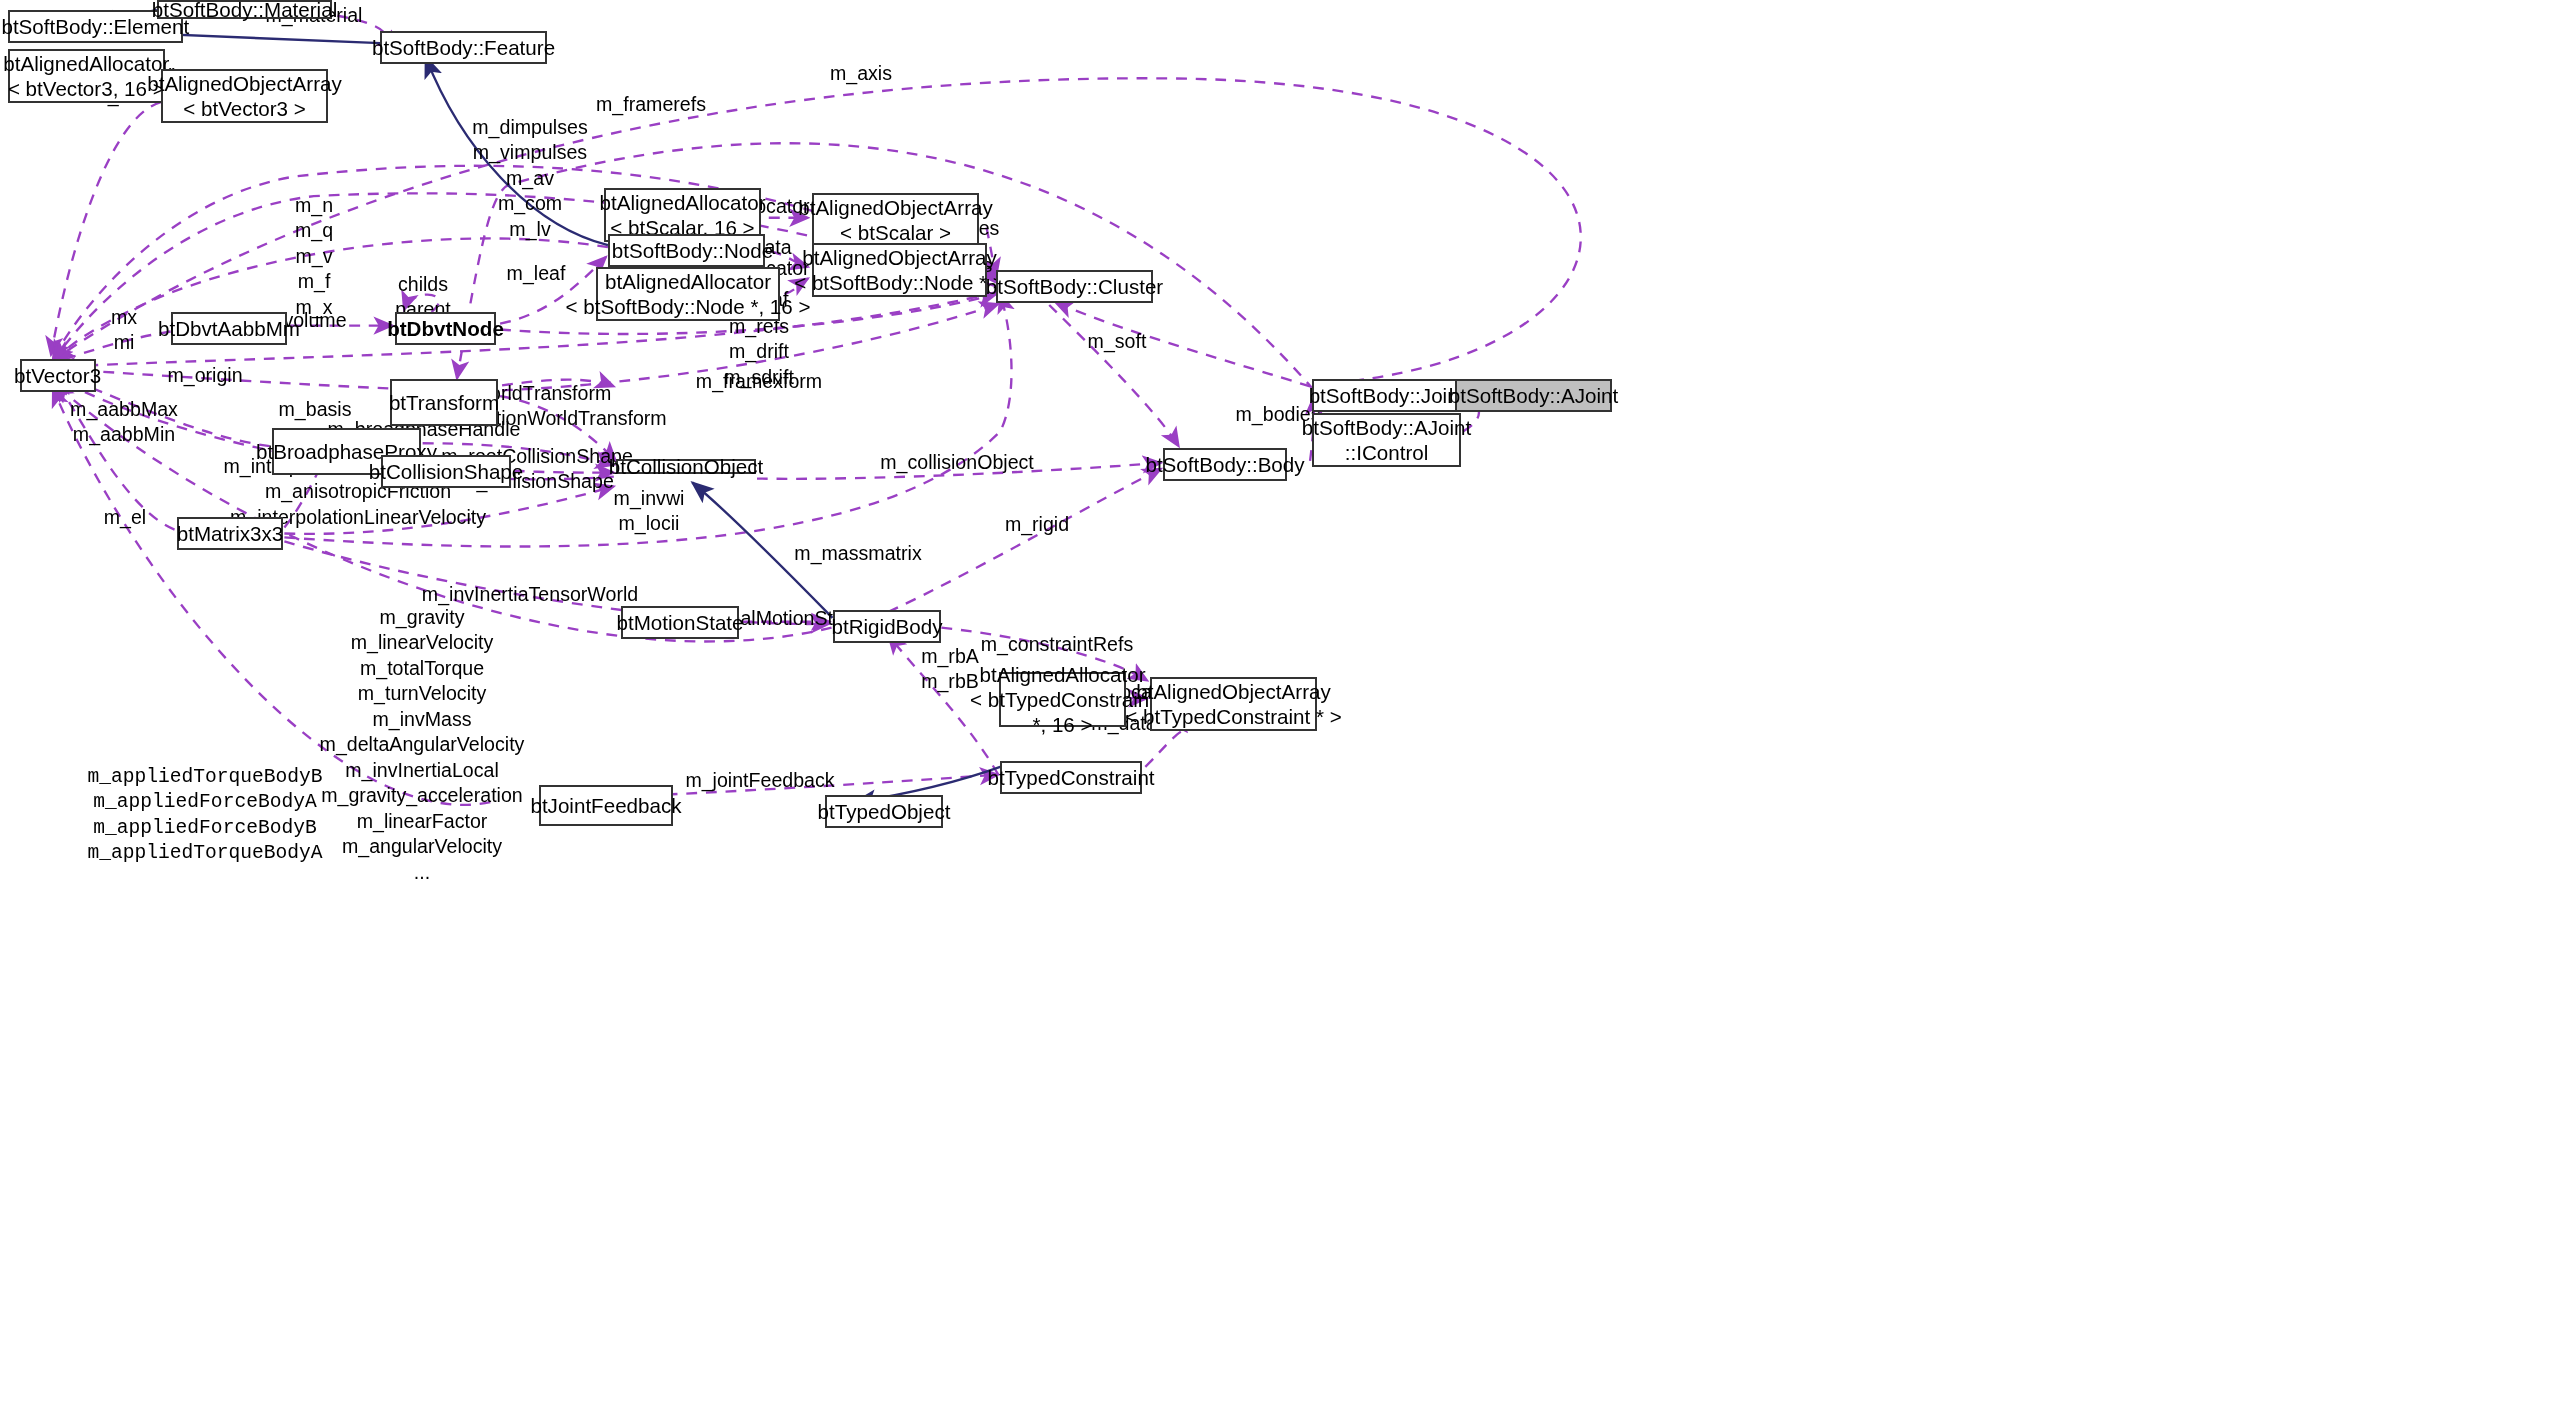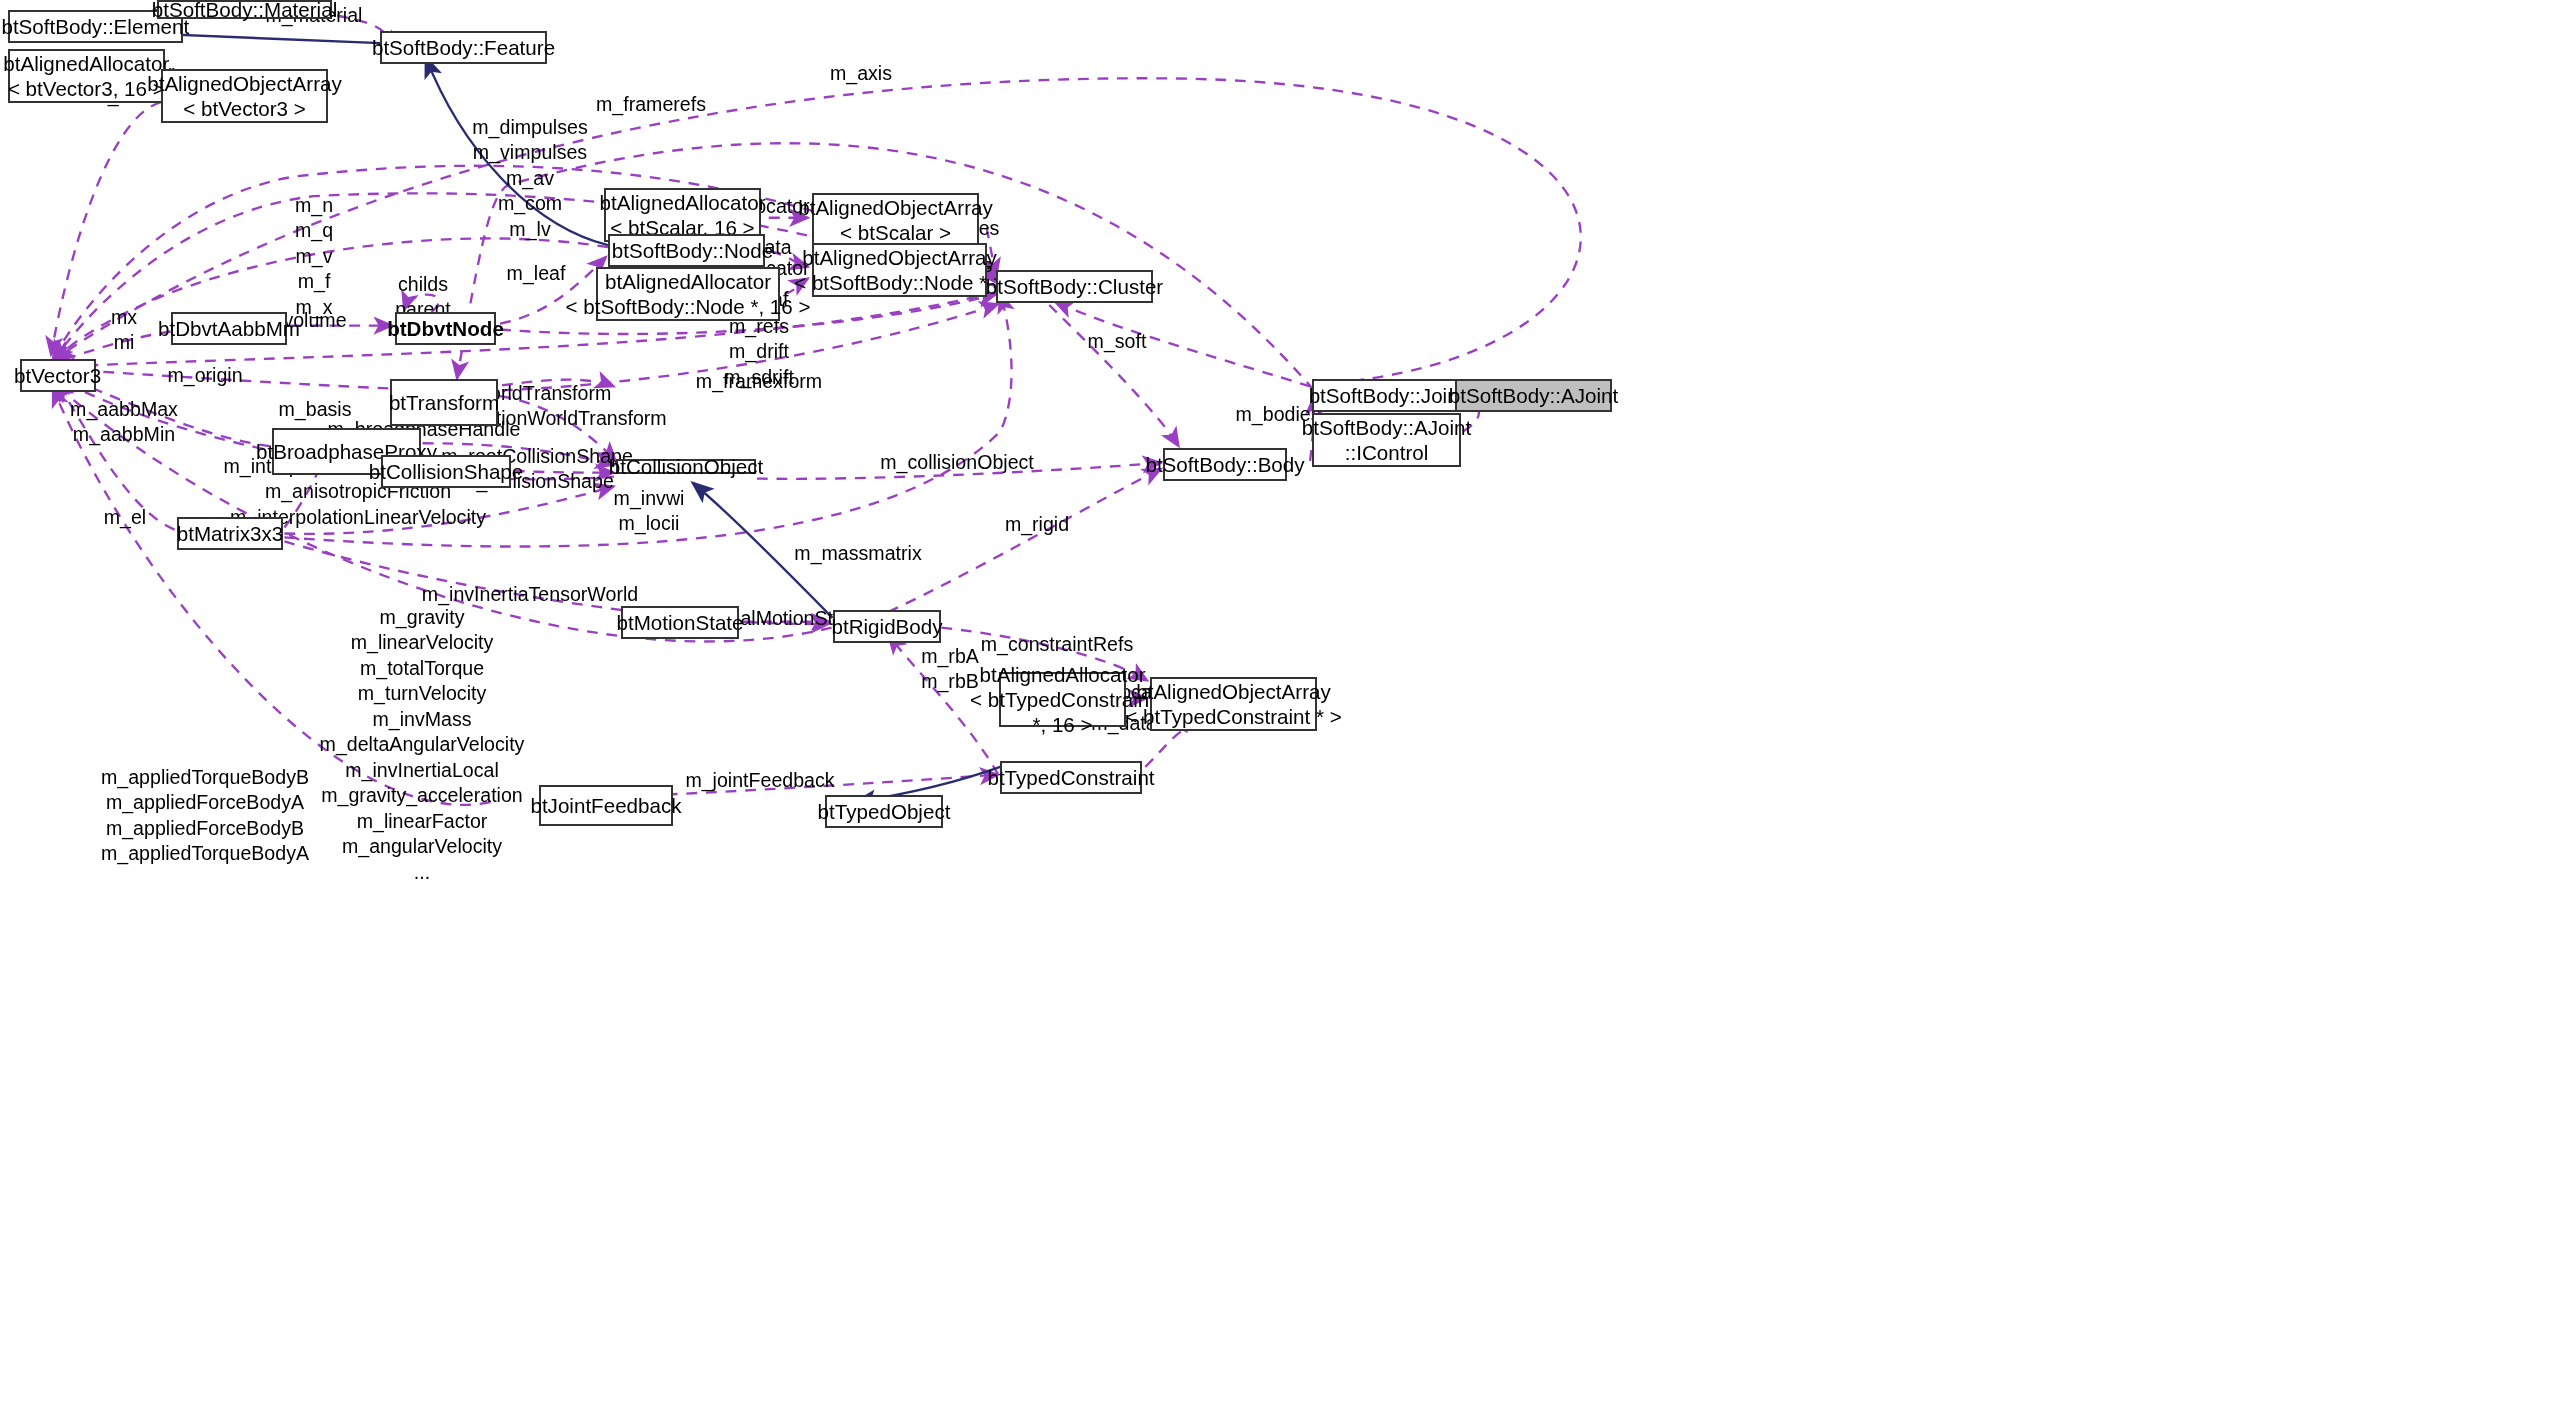--- a/index.html
+++ b/index.html
@@ -423,21 +423,21 @@
       <div class="edge-label" style="left: 950px; top: 644px;">
         <span>m_rbA</span>
         <span>m_rbB</span>
       </div>
       <div class="edge-label" style="left: 1124px; top: 680px;">
         <span>m_allocator</span>
       </div>
       <div class="edge-label" style="left: 1124px; top: 711px;">
         <span>m_data</span>
       </div>
-      <div class="edge-label" style="left: 205px; top: 765px;">
+      <div class="edge-label" style="left: 205px; top: 765px; font-family: Liberation Mono, monospace;">
         <span>m_appliedTorqueBodyB</span>
         <span>m_appliedForceBodyA</span>
         <span>m_appliedForceBodyB</span>
         <span>m_appliedTorqueBodyA</span>
       </div>
       <div class="edge-label" style="left: 760px; top: 768px;">
         <span>m_jointFeedback</span>
       </div>
     </div>
 

